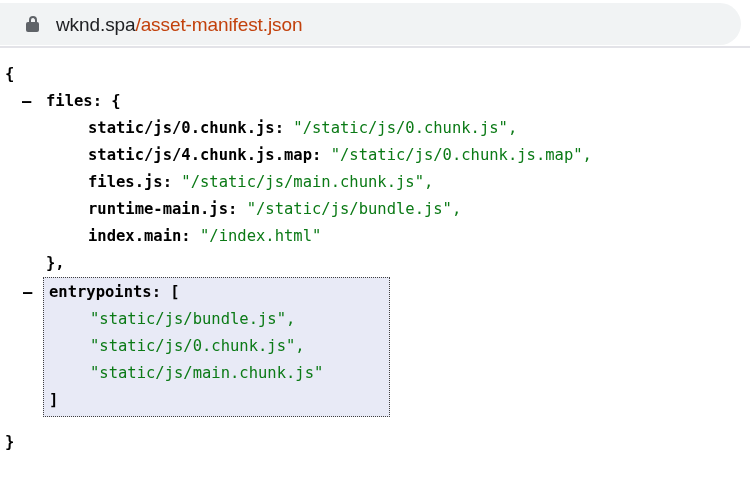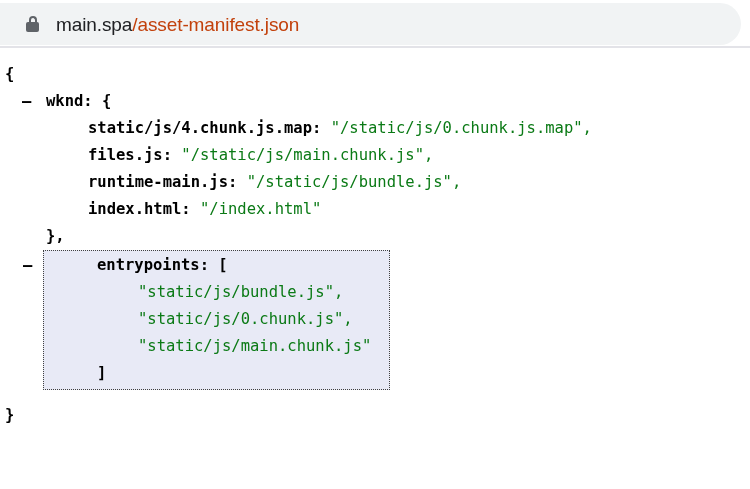--- a/index.html
+++ b/index.html
@@ -119,21 +119,21 @@
   #entrypoints-node {
     position: relative;
     margin-left: 43px;
     width: 347px;
     background: #e8eaf6;
     border: 1px dotted #404040;
     box-sizing: border-box;
     padding-top: 1px;
     padding-bottom: 2px;
   }
-  #entrypoints-node .jrow { white-space: nowrap; margin-left: 48px; }
+  #entrypoints-node .jrow { white-space: nowrap; }
   #entrypoints-node .ind-a { padding-left: 5px; }
   #entrypoints-node .ind-b { padding-left: 46px; }
   #entrypoints-node .toggle-ep {
     position: absolute;
     left: -21px;
     top: 1px;
     font-weight: bold;
     color: #000;
   }
   #closing-brace {
@@ -144,48 +144,51 @@
 </style>
 </head>
 <body>
 
 <div id="browser-chrome">
   <div id="omnibox">
     <span id="lock-icon">
       <span class="shackle"></span>
       <span class="body"></span>
     </span>
-    <span id="url-text"><span id="url-host">main.spa</span><span id="url-path">/asset-manifest.json</span></span>
+    <span id="url-text"><span id="url-host">wknd.spa</span><span id="url-path">/asset-manifest.json</span></span>
   </div>
 </div>
 
 <div id="json-viewer">
 
   <div id="json-root">
 
     <div class="jrow ind0">
       <span class="brace">{</span>
     </div>
 
     <div class="jrow">
       <span class="toggle">–</span>
-      <span class="ind1"><span class="jkey">wknd:</span> <span class="jpunct">{</span></span>
-    </div>
-
+      <span class="ind1"><span class="jkey">files:</span> <span class="jpunct">{</span></span>
+    </div>
+
+    <div class="jrow ind2">
+      <span class="jkey">static/js/0.chunk.js:</span> <span class="jstr">"/static/js/0.chunk.js",</span>
+    </div>
     <div class="jrow ind2">
       <span class="jkey">static/js/4.chunk.js.map:</span> <span class="jstr">"/static/js/0.chunk.js.map",</span>
     </div>
     <div class="jrow ind2">
       <span class="jkey">files.js:</span> <span class="jstr">"/static/js/main.chunk.js",</span>
     </div>
     <div class="jrow ind2">
       <span class="jkey">runtime-main.js:</span> <span class="jstr">"/static/js/bundle.js",</span>
     </div>
     <div class="jrow ind2">
-      <span class="jkey">index.html:</span> <span class="jstr">"/index.html"</span>
+      <span class="jkey">index.main:</span> <span class="jstr">"/index.html"</span>
     </div>
 
     <div class="jrow ind1">
       <span class="jpunct">},</span>
     </div>
 
     <div id="entrypoints-node">
       <span class="toggle-ep">–</span>
 
       <div class="jrow ind-a">

